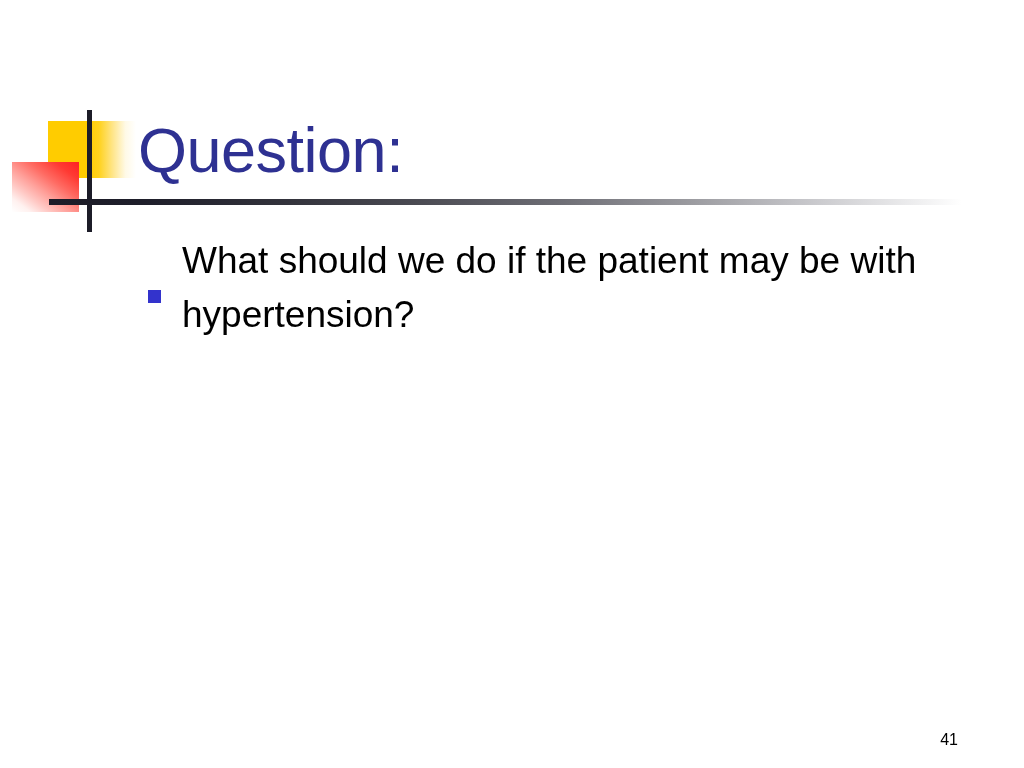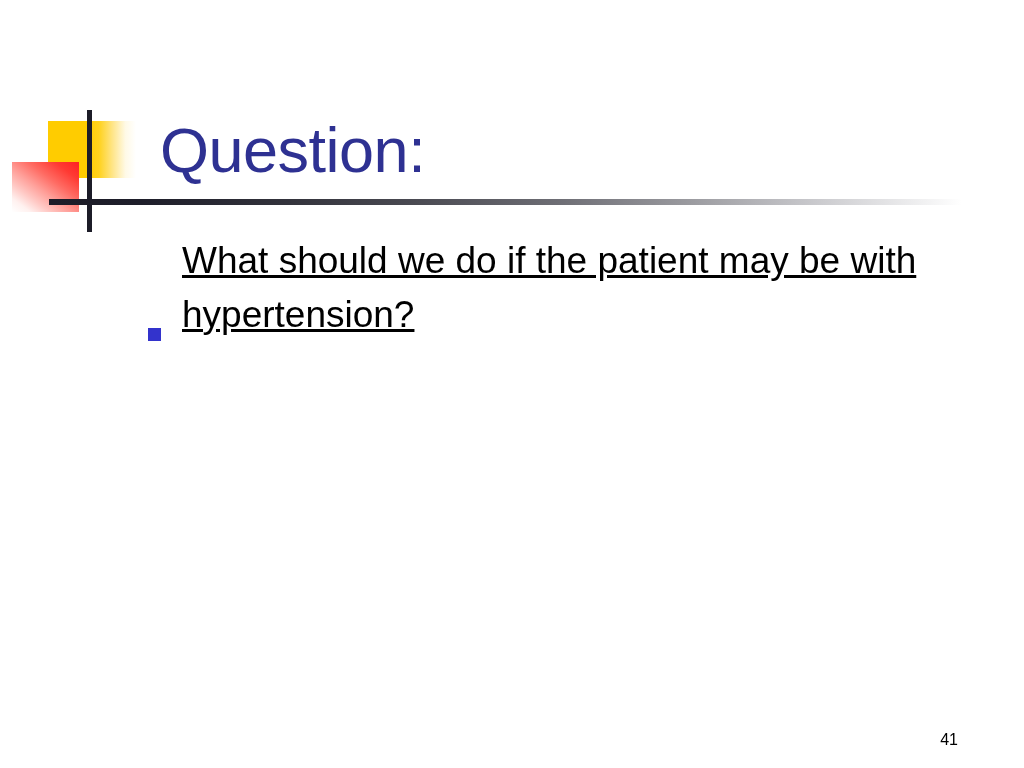--- a/index.html
+++ b/index.html
@@ -104,21 +104,20 @@
   #title {
     position: absolute;
     left: 138px;
     top: 118px;
     width: 820px;
     font-size: 63px;
     line-height: 1.04;
     letter-spacing: -0.5px;
     color: #2E3192;
     white-space: nowrap;
-    margin-left: 22px;
   }
 
   
   #title-rule {
     position: absolute;
     left: 50px;
     top: 199px;
     width: 912px;
     height: 6px;
     background: linear-gradient(to right,
@@ -136,22 +135,21 @@
   
   #body-list {
     position: absolute;
     left: 148px;
     top: 234px;
     width: 820px;
   }
 
   .bullet-row {
     display: flex;
-    align-items: flex-end;
-    text-decoration: underline;
+    align-items: center;
   }
 
   .bullet-marker {
     flex: 0 0 auto;
     width: 13px;
     height: 13px;
     background: #3333CC;
     margin-top: 18px;
     margin-right: 21px;
   }

